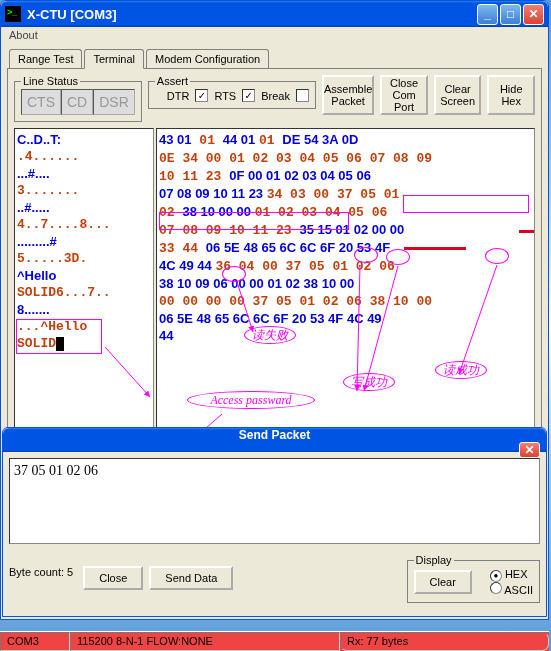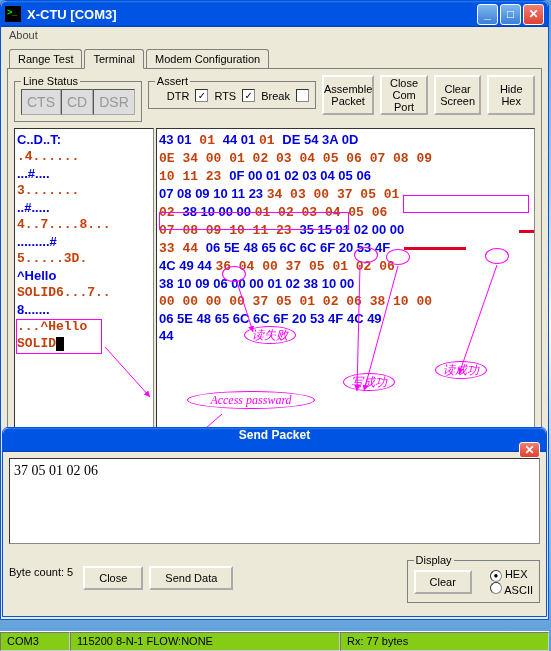--- a/index.html
+++ b/index.html
@@ -46,21 +46,21 @@
 .sp-title { height: 24px; background: linear-gradient(to bottom, #2a80e8, #0054e3 8%, #0054e3 92%, #003db0); border-radius: 6px 6px 0 0; color: #fff; font-size: 12px; font-weight: bold; display: flex; align-items: center; padding: 0 6px; flex-direction: column; }
 .sp-close { margin-left: auto; width: 21px; height: 21px; background: linear-gradient(#f08070,#e04030); border: 1px solid #fff; border-radius: 3px; color: #fff; font-size: 12px; font-weight: bold; display: flex; align-items: center; justify-content: center; cursor: pointer; }
 .sp-body { padding: 6px; }
 .sp-text { width: 100%; height: 86px; background: #fff; border: 1px inset #888; padding: 4px; font-family: "Tahoma"; font-size: 14px; resize: none; }
 .sp-bottom { display: flex; align-items: center; margin-top: 6px; gap: 6px; }
 .byte-count { font-size: 11px; margin-right: 6px; }
 .std-btn { padding: 4px 14px; font-size: 11px; background: #ece9d8; border: 2px outset #fff; cursor: pointer; }
 .display-fs { margin-left: auto; }
 .radio { width: 12px; height: 12px; border: 1px inset #888; border-radius: 50%; background: #fff; display: inline-flex; align-items: center; justify-content: center; font-size: 8px; }
 
-.statusbar { position: absolute; bottom: 0; left: 0; right: 0; width: 549px; height: 20px; background: #84cc16; display: flex; font-size: 11px; border-top: 1px solid #fff; }
+.statusbar { position: absolute; bottom: 0; left: 0; right: 0; width: 549px; height: 20px; background: #ef4444; display: flex; font-size: 11px; border-top: 1px solid #fff; }
 .status-cell { border: 1px inset #ccc; padding: 2px 6px; }
 
 .redline { position: absolute; height: 3px; background: #dd0022; }
 </style>
 </head>
 <body>
 
 <div class="main-window">
   <div class="titlebar">
     <span class="title-icon"></span>
@@ -167,14 +167,14 @@
           </div>
         </div>
       </fieldset>
     </div>
   </div>
 </div>
 
 <div class="statusbar">
   <div class="status-cell" style="width:70px;">COM3</div>
   <div class="status-cell" style="width:270px;">115200 8-N-1  FLOW:NONE</div>
-  <div class="status-cell" style="flex:1;">Rx: 77 bytes</div>
+  <div class="status-cell" style="flex:1;border-radius:7px;">Rx: 77 bytes</div>
 </div>
 
 </body></html>

